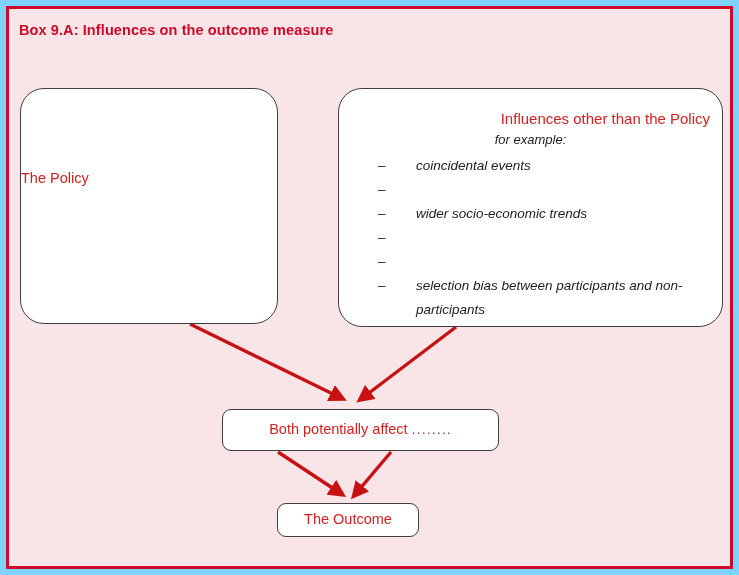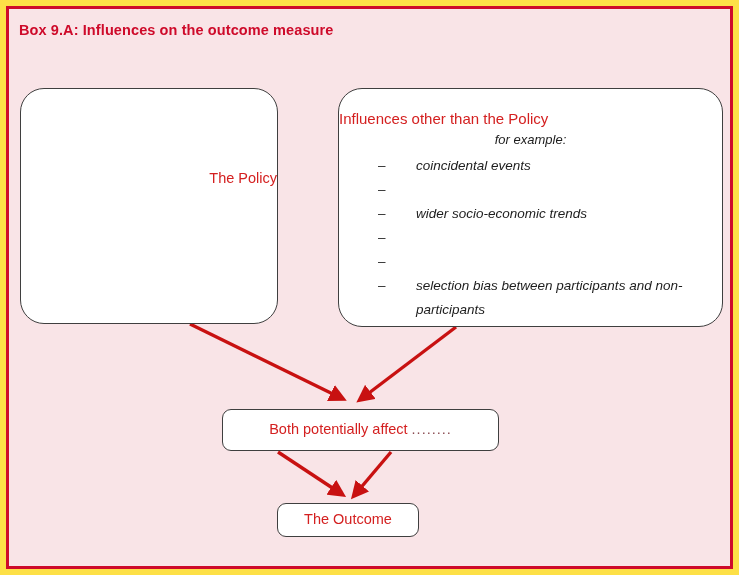--- a/index.html
+++ b/index.html
@@ -12,21 +12,21 @@
     width: 739px;
     height: 575px;
     font-family: "Liberation Sans", sans-serif;
     overflow: hidden;
   }
 
   #canvas {
     position: relative;
     width: 739px;
     height: 575px;
-    background: #fde047;
+    background: #7dd3fc;
   }
 
   
   .frame {
     position: absolute;
     left: 6px;
     top: 6px;
     width: 727px;
     height: 563px;
     background: #f9e4e7;
@@ -69,38 +69,38 @@
     top: 88px;
     width: 258px;
     height: 236px;
     border-radius: 24px;
   }
   .policy-label {
     position: absolute;
     left: 0;
     right: 0;
     top: 81px;
-    text-align: right;
+    text-align: left;
     font-size: 14.5px;
     color: #d42020;
   }
 
   .node-influences {
     left: 338px;
     top: 88px;
     width: 385px;
     height: 239px;
     border-radius: 24px;
   }
   .infl-heading {
     position: absolute;
     left: 0;
     right: 12px;
     top: 21px;
-    text-align: left;
+    text-align: right;
     font-size: 15px;
     color: #d42020;
   }
   .infl-subheading {
     position: absolute;
     left: 0;
     right: 0;
     top: 43px;
     text-align: center;
     font-size: 13px;

